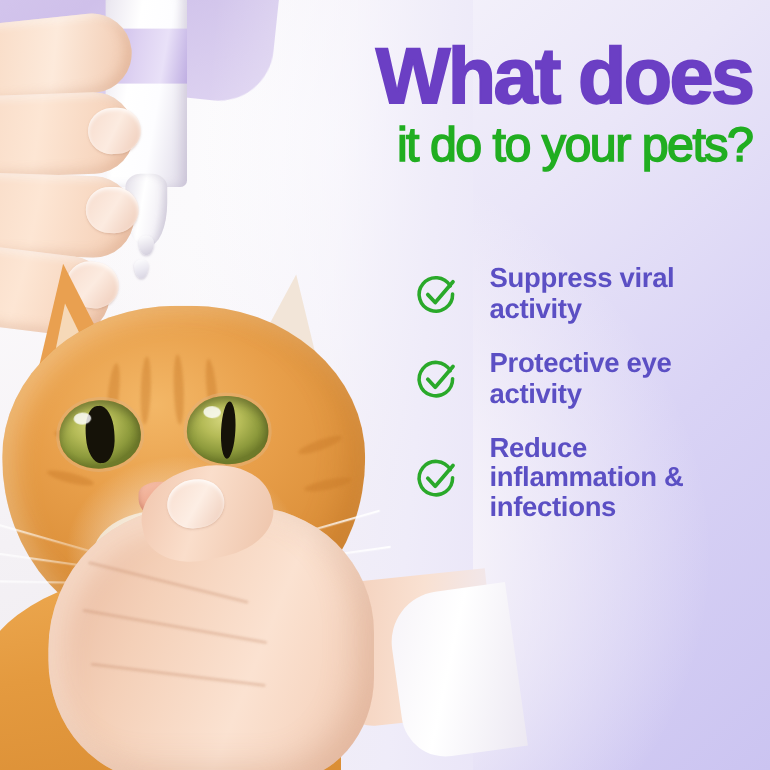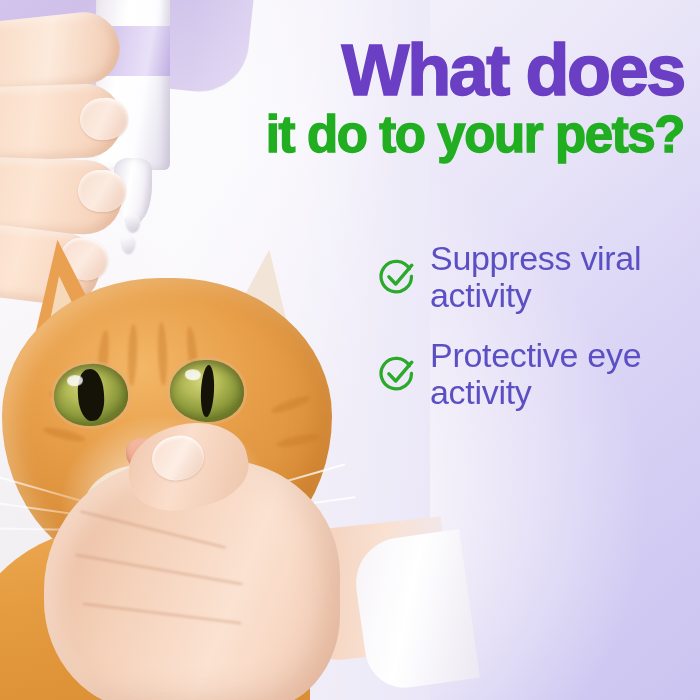--- a/index.html
+++ b/index.html
@@ -153,30 +153,30 @@
     background:linear-gradient(110deg,#f6f3f8 0%,#ffffff 45%,#ece8f2 100%);transform:rotate(-8deg);}
 
   
   .headline{position:absolute;left:232px;top:40px;width:452px;z-index:30;text-align:right;}
   .h-main{
     font-size:72px;line-height:.84;font-weight:bold;letter-spacing:-2.4px;
     color:#6B3FC4;white-space:nowrap;
     -webkit-text-stroke:1.6px #6B3FC4;
   }
   .h-sub{
-    margin-top:12px;font-size:51px;line-height:.9;font-weight:bold;letter-spacing:-1.4px;
+    margin-top:12px;font-size:44px;line-height:.9;font-weight:normal;letter-spacing:-1.4px;
     color:#21AE21;white-space:nowrap;text-align:right;
     -webkit-text-stroke:1.4px #21AE21;
   }
 
   .benefits{position:absolute;left:378px;top:240px;width:300px;z-index:30;}
   .benefit{display:flex;align-items:center;margin-bottom:22px;}
   .benefit:last-child{margin-bottom:0;}
   .check{flex:0 0 auto;width:38px;height:38px;margin-right:14px;}
-  .btxt{font-size:34px;line-height:1.1;font-weight:normal;color:#5B4FC4;letter-spacing:-.3px;}
+  .btxt{font-size:25px;line-height:1.1;font-weight:bold;color:#5B4FC4;letter-spacing:-.3px;margin-left:15px;}
   .b3 .btxt{line-height:1.08;}
 </style>
 </head>
 <body>
 
 <div class="poster">
 
   <div class="photo">
     <div class="studio-bg"></div>
     <div class="sleeve"></div>
@@ -266,15 +266,24 @@
     <div class="benefit b2">
       <span class="check">
         <svg viewBox="0 0 40 40" width="38" height="38" aria-hidden="true">
           <path d="M33 11.5 A16 16 0 1 0 35.2 19.2" fill="none" stroke="#2AA92A" stroke-width="3.4" stroke-linecap="round"></path>
           <path d="M11.5 19.8 L18.6 27.4 L35.6 7.6" fill="none" stroke="#2AA92A" stroke-width="3.6" stroke-linecap="round" stroke-linejoin="round"></path>
         </svg>
       </span>
       <span class="btxt">Protective eye activity</span>
     </div>
 
+    <div class="benefit b3">
+      <span class="check">
+        <svg viewBox="0 0 40 40" width="38" height="38" aria-hidden="true">
+          <path d="M33 11.5 A16 16 0 1 0 35.2 19.2" fill="none" stroke="#2AA92A" stroke-width="3.4" stroke-linecap="round"></path>
+          <path d="M11.5 19.8 L18.6 27.4 L35.6 7.6" fill="none" stroke="#2AA92A" stroke-width="3.6" stroke-linecap="round" stroke-linejoin="round"></path>
+        </svg>
+      </span>
+      <span class="btxt">Reduce inflammation &amp; infections</span>
+    </div>
 
   </div>
 </div>
 
 </body></html>

